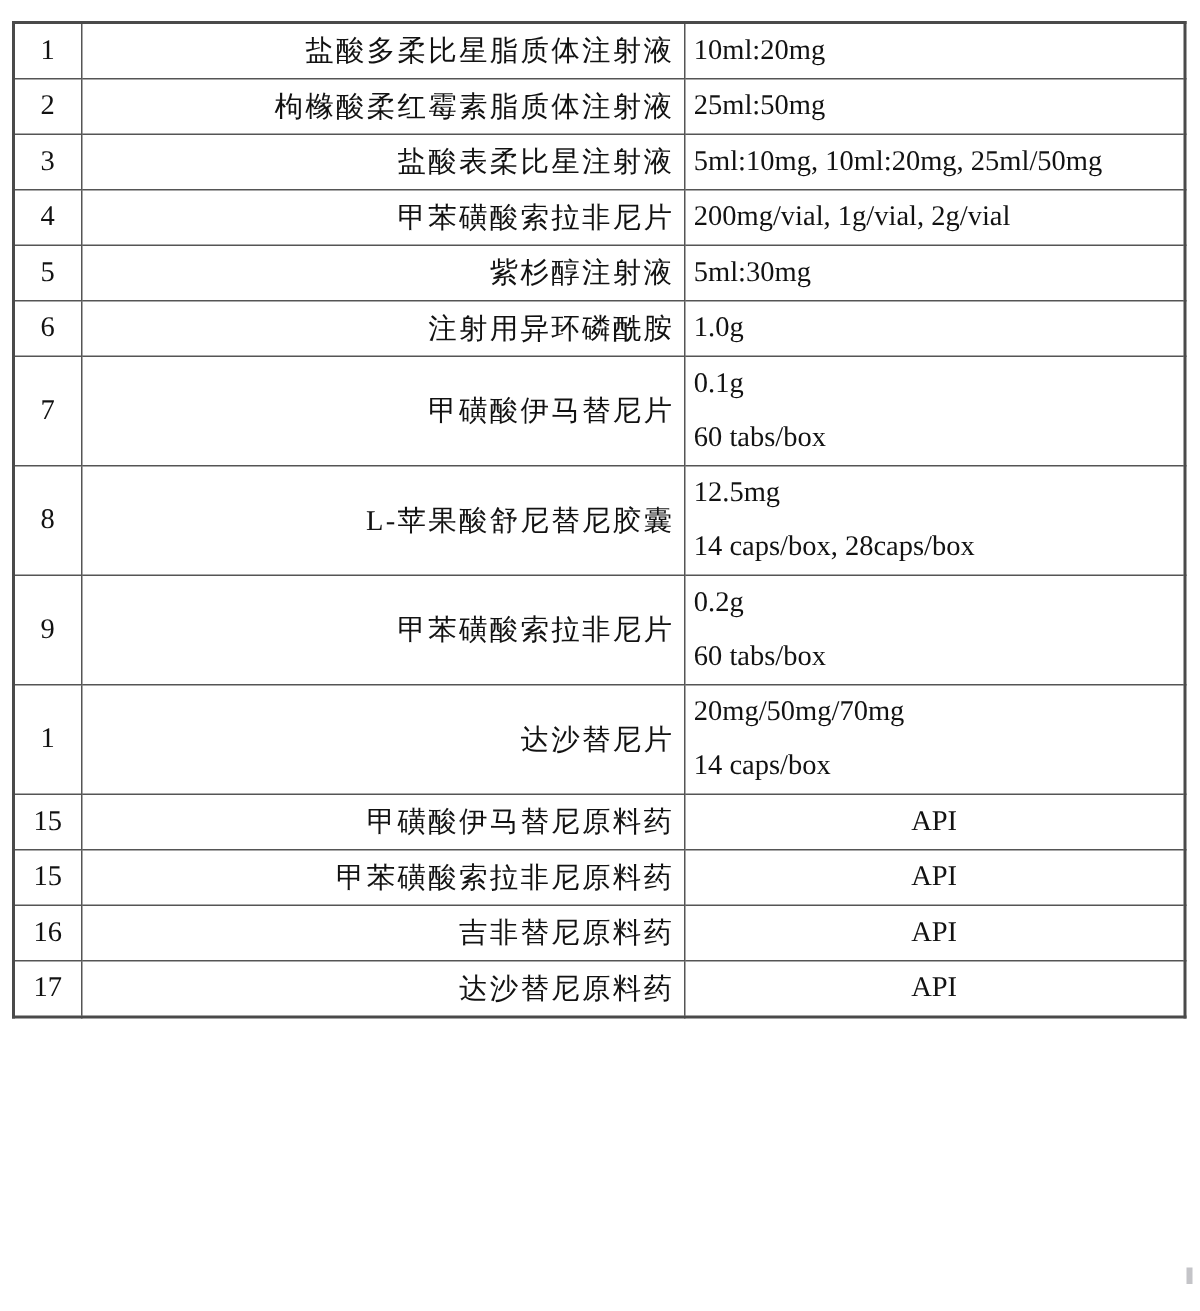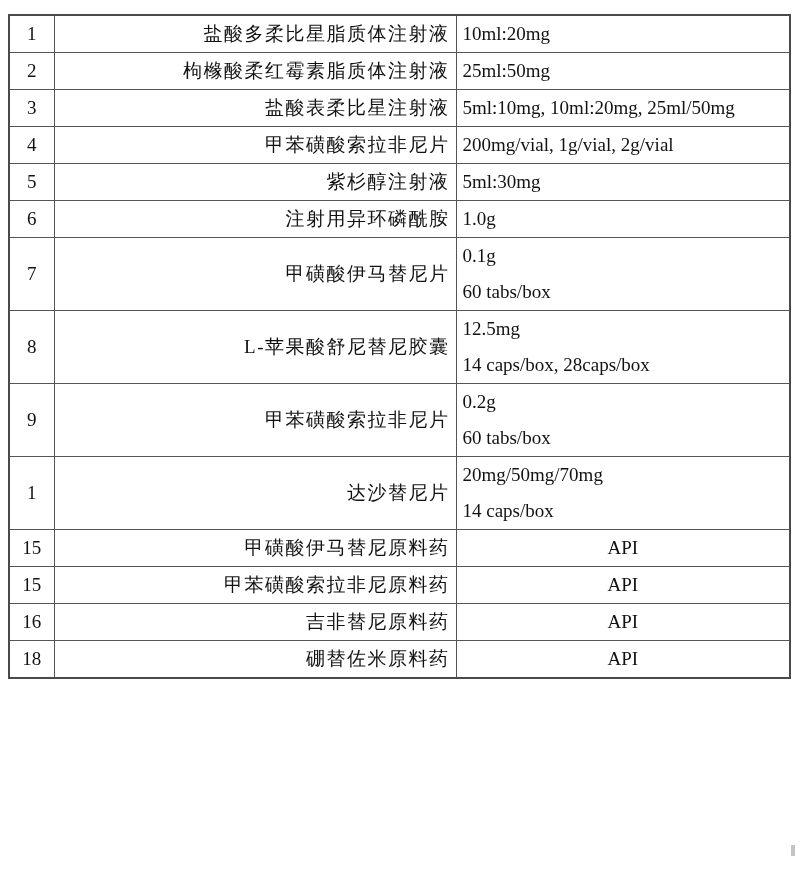--- a/index.html
+++ b/index.html
@@ -187,24 +187,24 @@
   </tr>
 
   <tr class="row-single">
     <td class="col-no">16</td>
     <td class="col-name">吉非替尼原料药</td>
     <td class="col-spec center">
             <div class="spec-line">API</div>
           </td>
   </tr>
 
-
-  <tr class="row-single">
-    <td class="col-no">18</td>
-    <td class="col-name">硼替佐米原料药</td>
-    <td class="col-spec center">
-            <div class="spec-line">API</div>
-          </td>
-  </tr>
+  <tr class="row-single">
+    <td class="col-no">17</td>
+    <td class="col-name">达沙替尼原料药</td>
+    <td class="col-spec center">
+            <div class="spec-line">API</div>
+          </td>
+  </tr>
+
 </tbody>
   </table>
   <div class="scan-artifact"></div>
 </div>
 
 </body></html>

